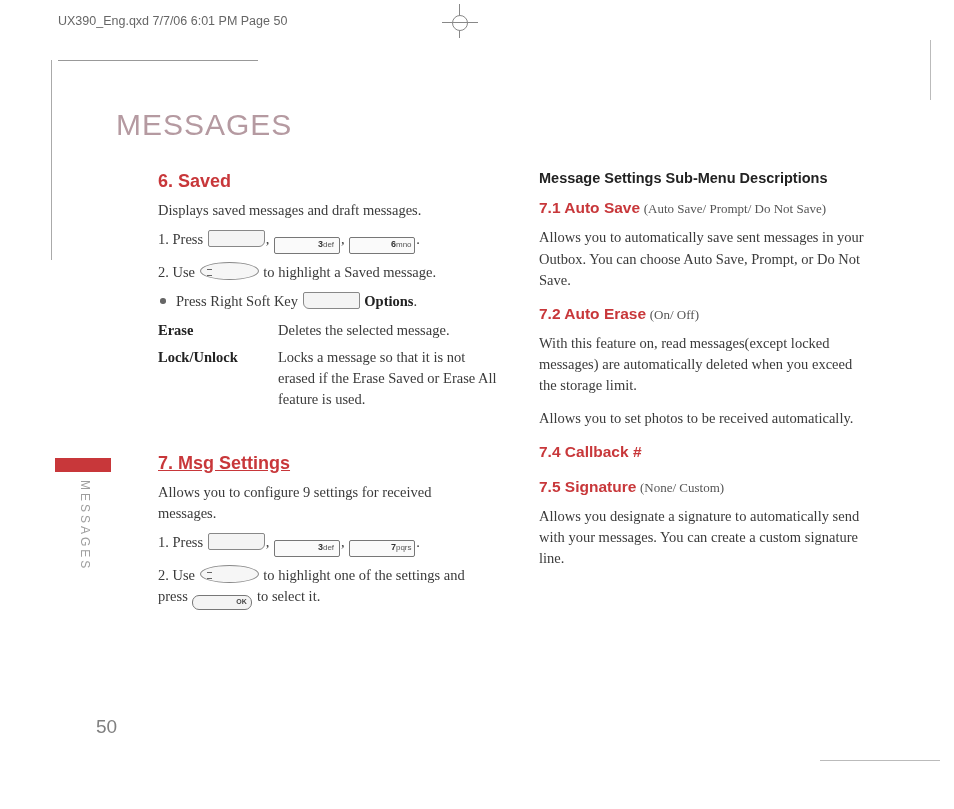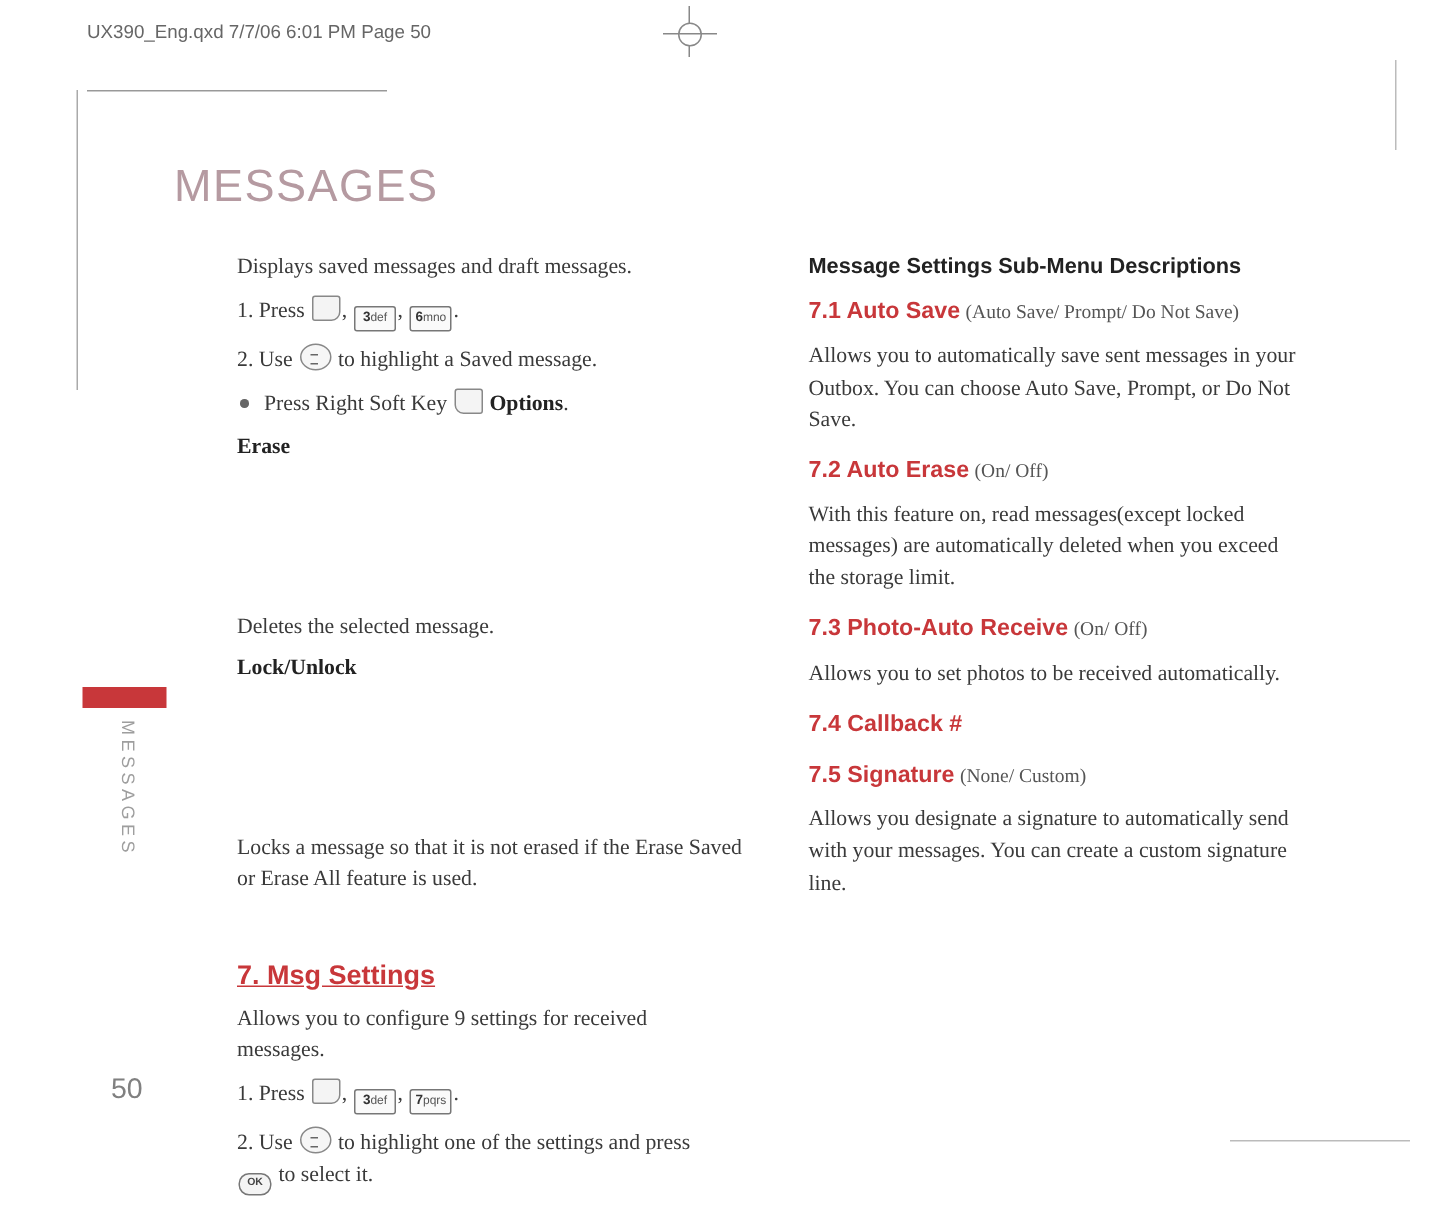--- a/index.html
+++ b/index.html
@@ -103,21 +103,21 @@
     transform-origin: left top;
     font-family: "Trebuchet MS", Arial, sans-serif;
     font-size: 12px;
     letter-spacing: 3px;
     color: #9e9e9e;
   }
 
   
   .page-num {
     position: absolute;
-    left: 74px;
+    left: 96px;
     top: 716px;
     font-family: "Trebuchet MS", Arial, sans-serif;
     font-size: 19px;
     color: #808080;
   }
 
   
   .content {
     position: absolute;
     left: 158px;
@@ -171,30 +171,31 @@
     content: "";
     position: absolute;
     left: 2px; top: 7px;
     width: 5.5px; height: 5.5px;
     background: #666;
     border-radius: 50%;
   }
   .bold { font-weight: 700; color:#222; }
 
   
-  .defrow { display:flex; margin-bottom:6px;flex-direction:column; }
+  .defrow { display:flex; margin-bottom:6px; }
   .defrow .term { width:120px; font-weight:700; color:#222; flex:0 0 120px;}
   .defrow .desc { flex:1; }
 
   
   .ico {
     display:inline-block;
     vertical-align:-3px;
     height:15px;
     margin:0 1px;
+    padding-left:38px;
   }
   .ico-key {
     width:26px;
     border:1px solid #777;
     border-radius:2px;
     font-size:8px;
     line-height:13px;
     text-align:center;
     font-family:Arial,sans-serif;
     color:#555;
@@ -250,20 +251,21 @@
 
   <div class="side-tab"></div>
   <div class="side-label">MESSAGES</div>
 
   <div class="page-num">50</div>
 
   <div class="content">
 
     <div class="col">
 
+      <h3 class="red">6. Saved</h3>
       <p>Displays saved messages and draft messages.</p>
 
       <p class="step">
         <span>1. Press </span>
         <span class="ico ico-soft"></span><span>, </span>
         <span class="ico ico-key"><b>3</b>def</span><span>, </span>
         <span class="ico ico-key"><b>6</b>mno</span><span>.</span>
       </p>
 
       <p class="step">
@@ -316,22 +318,20 @@
         <p>Allows you to automatically save sent messages in your Outbox. You can choose Auto Save, Prompt, or Do Not Save.</p>
       </div>
 
       <div class="mini">
         <p><span class="ti">7.2 Auto Erase</span>
            <span class="opt">(On/ Off)</span></p>
         <p>With this feature on, read messages(except locked messages) are automatically deleted when you exceed the storage limit.</p>
       </div>
 
       <div class="mini">
-        <p><span class="ti">7.3 Photo-Auto Receive</span>
-           <span class="opt">(On/ Off)</span></p>
         <p>Allows you to set photos to be received automatically.</p>
       </div>
 
       <div class="mini">
         <p><span class="ti">7.4 Callback #</span>
            <span class="opt"></span></p>
       </div>
 
       <div class="mini">
         <p><span class="ti">7.5 Signature</span>

